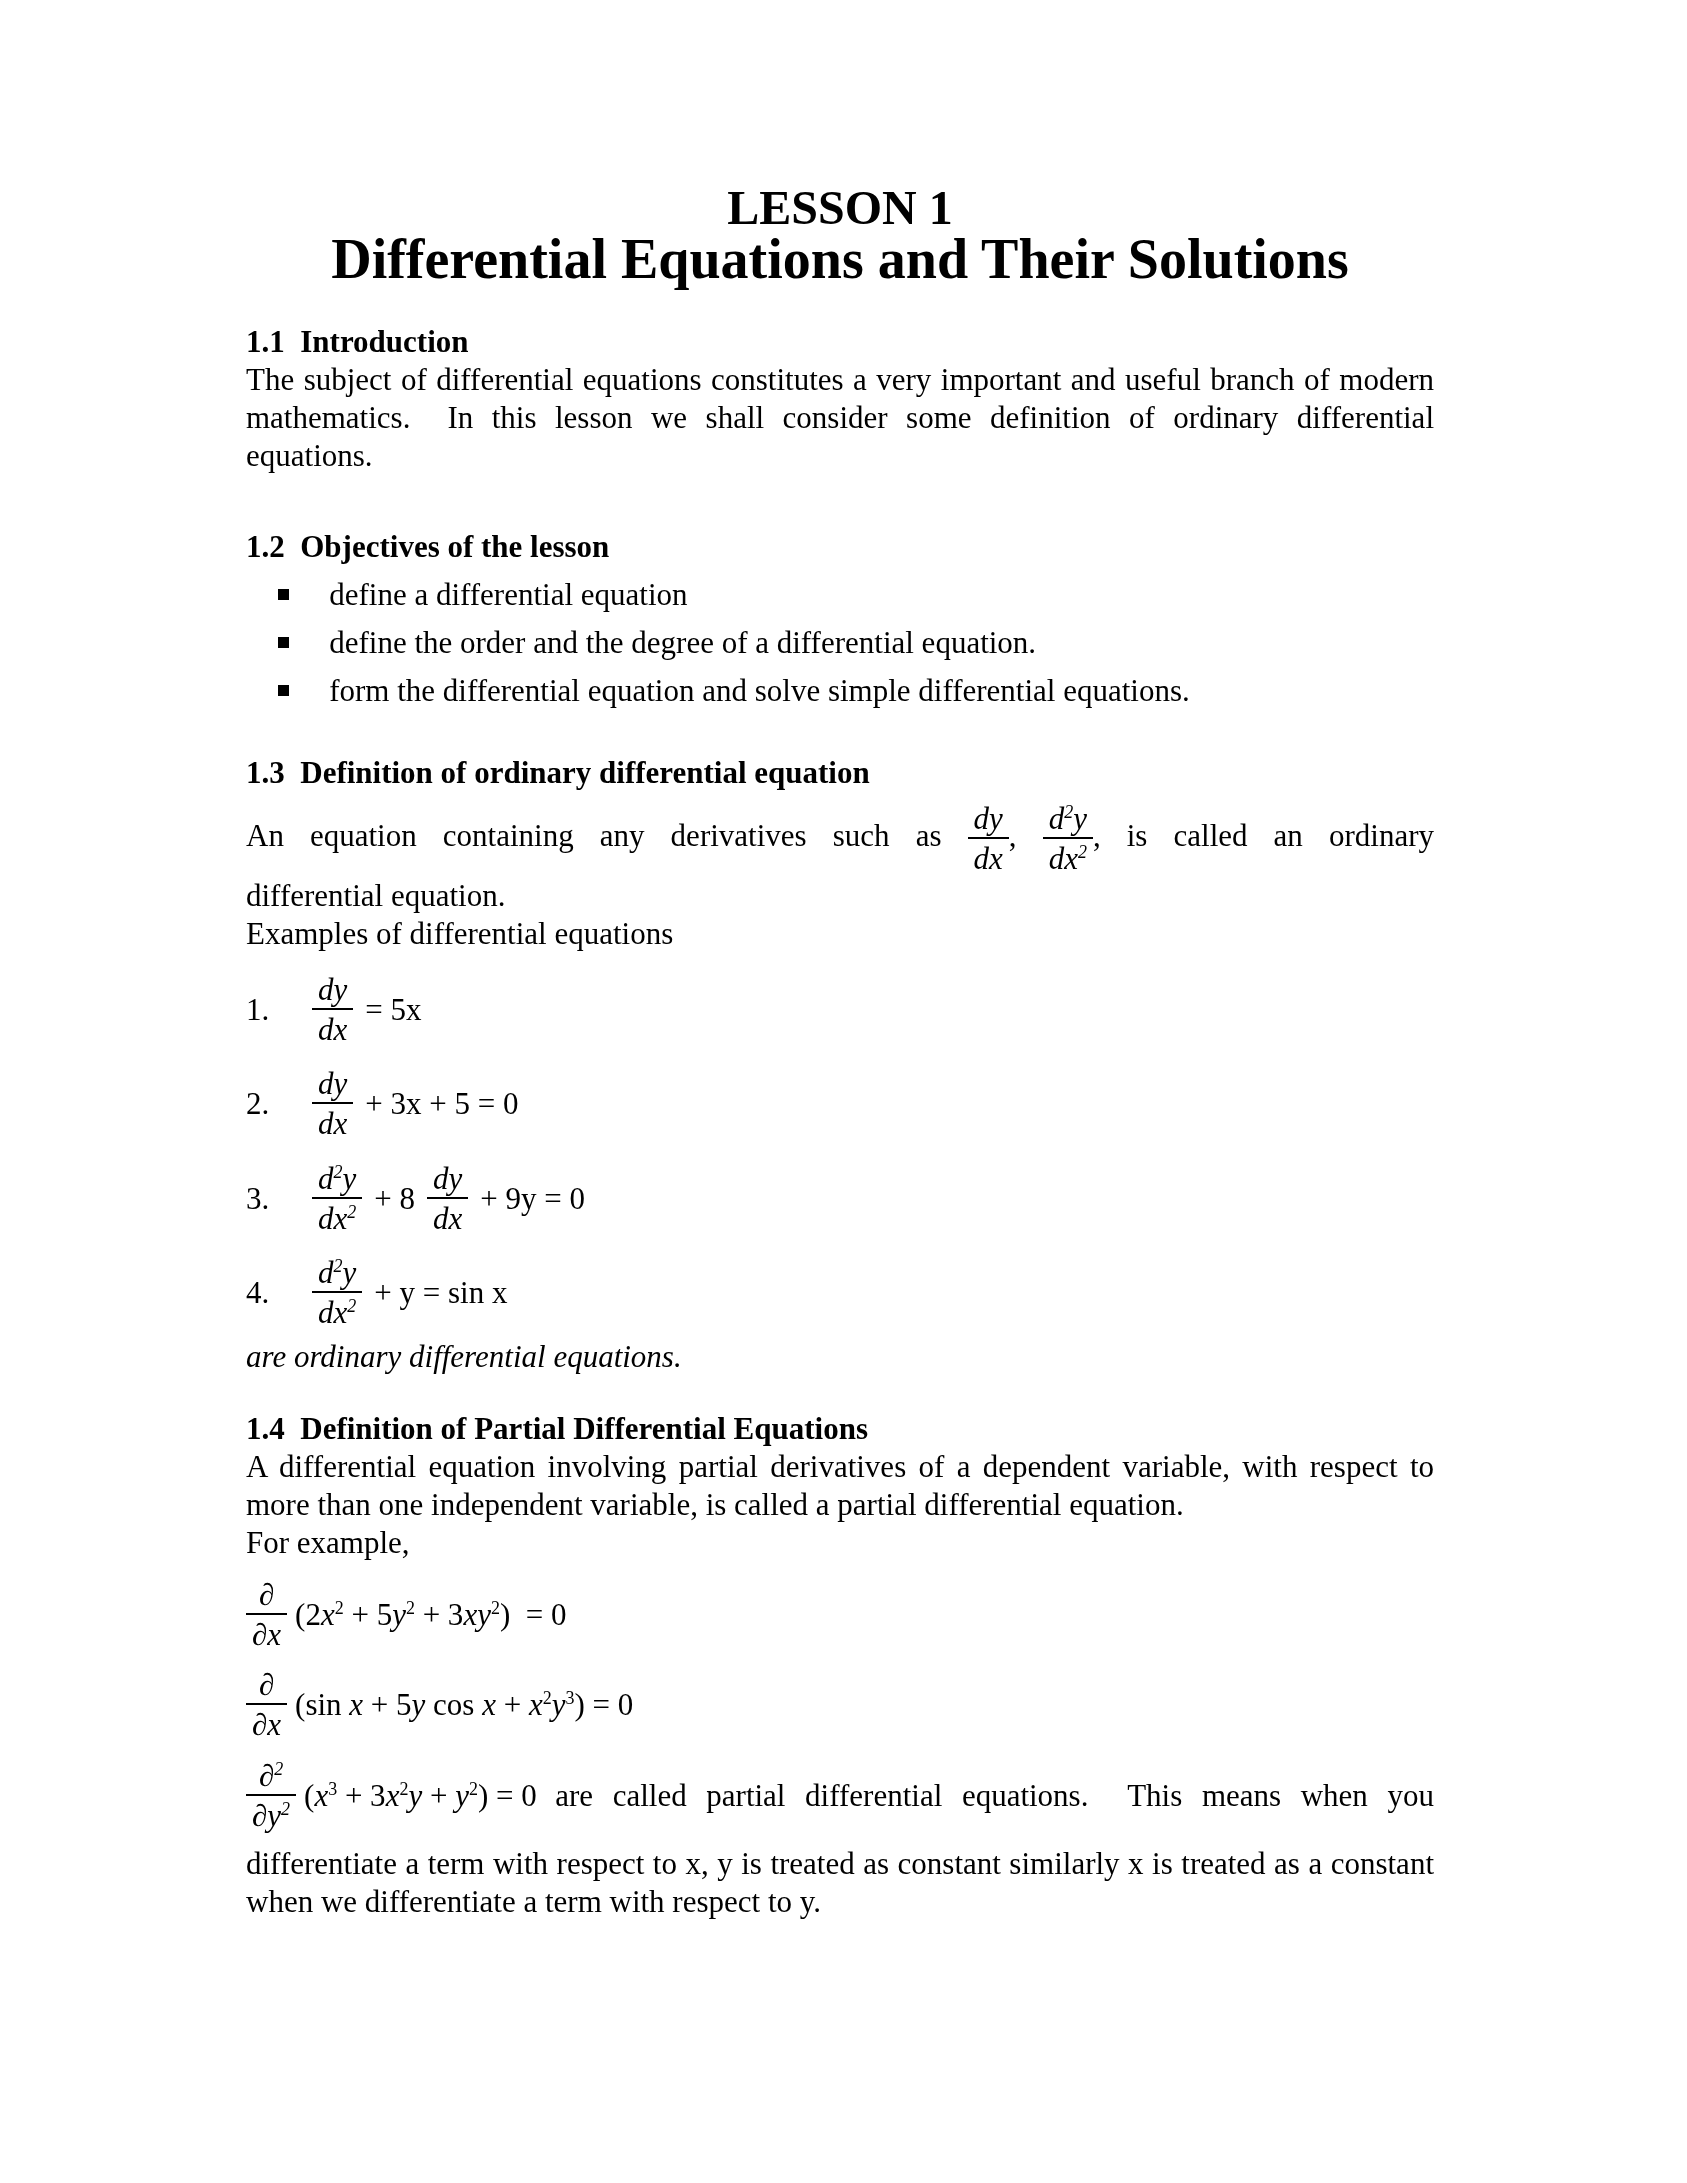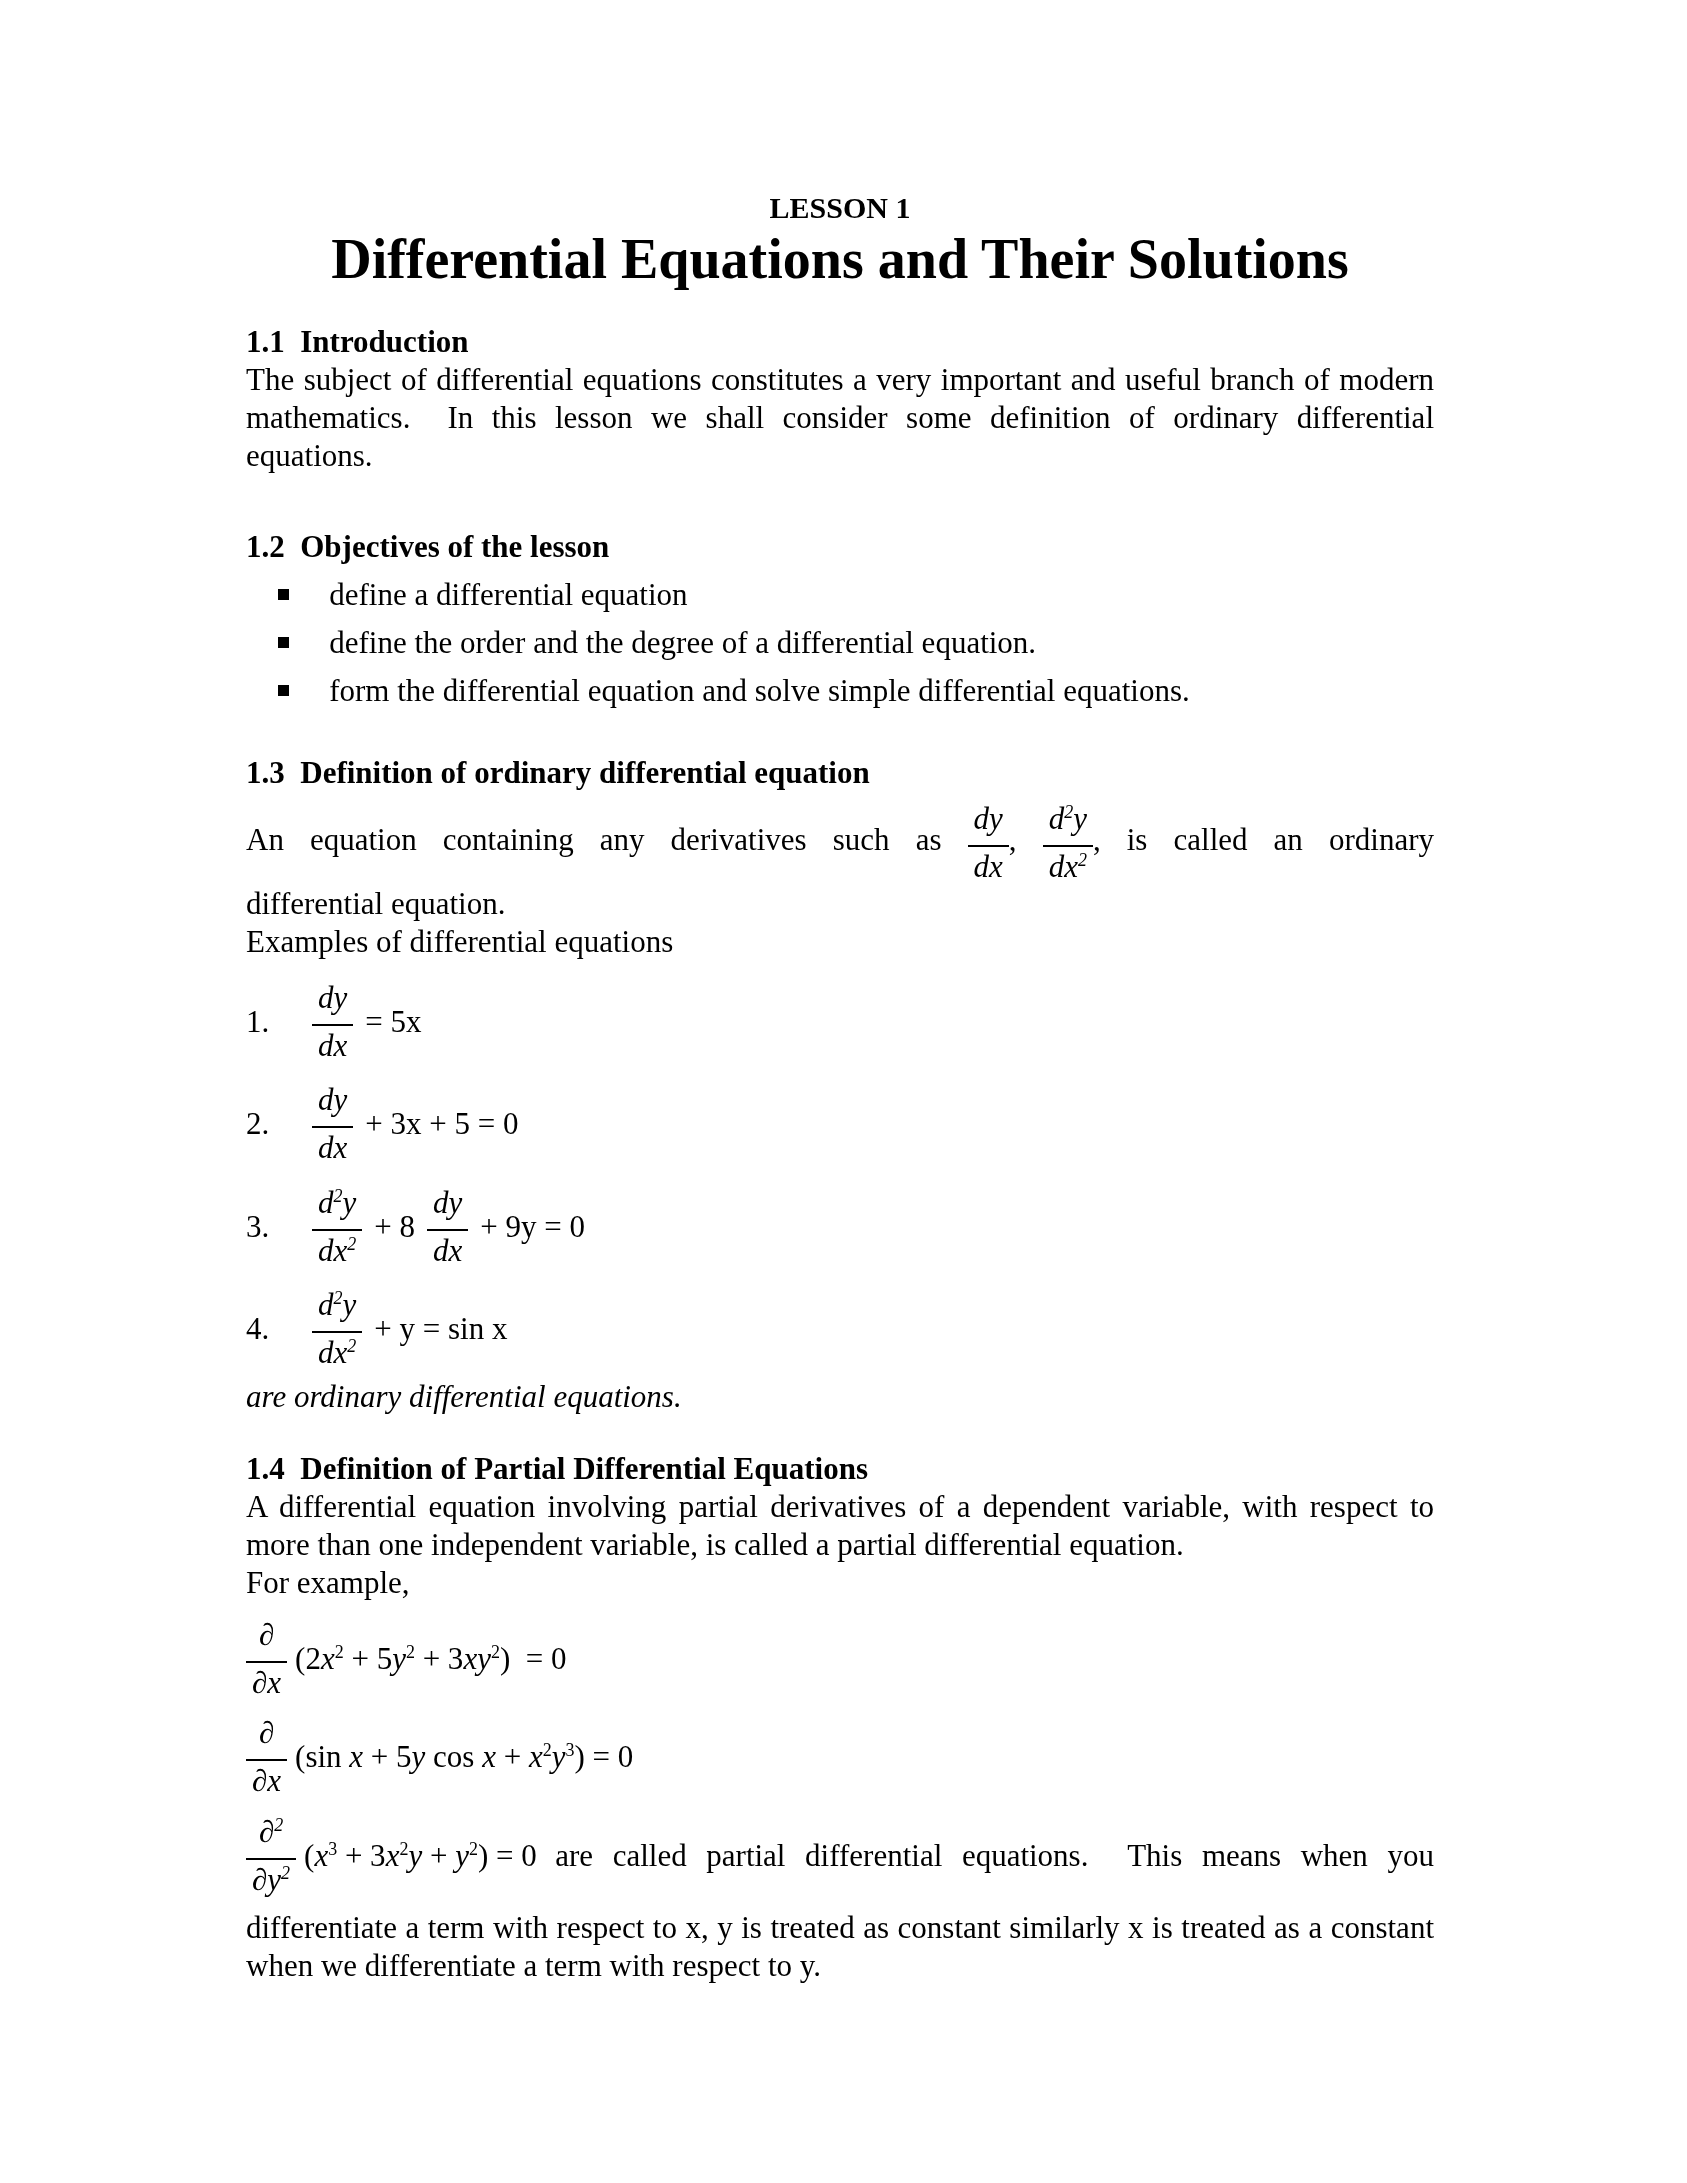--- a/index.html
+++ b/index.html
@@ -18,21 +18,21 @@
   }
   .content {
     position: absolute;
     left: 246px;
     top: 187px;
     width: 1188px;
     font-size: 31px;
     line-height: 38px;
   }
   .title1 {
-    font-size: 30px;
+    font-size: 48px;
     line-height: 42px;
     font-weight: 700;
     text-align: center;
   }
   .title2 {
     font-size: 56px;
     line-height: 52px;
     font-weight: 700;
     text-align: center;
     margin-top: 4px;
@@ -71,21 +71,21 @@
     vertical-align: middle;
     text-align: center;
     font-style: italic;
   }
   .fnum, .fden {
     display: block;
     line-height: 36px;
     padding: 0 6px;
     white-space: nowrap;
   }
-  .fnum { border-bottom: 2.6px solid #000; padding-bottom: 8px; }
+  .fnum { border-bottom: 2.6px solid #000; padding-bottom: 0; }
   .fden { padding-top: 2px; }
   sup { font-size: 58%; line-height: 0; }
 
   .eq-list { margin-top: 2.6px; }
   .eq-row {
     display: flex;
     align-items: center;
     margin-top: 18.5px;
   }
   .eq-no { width: 66px; flex: none; }

